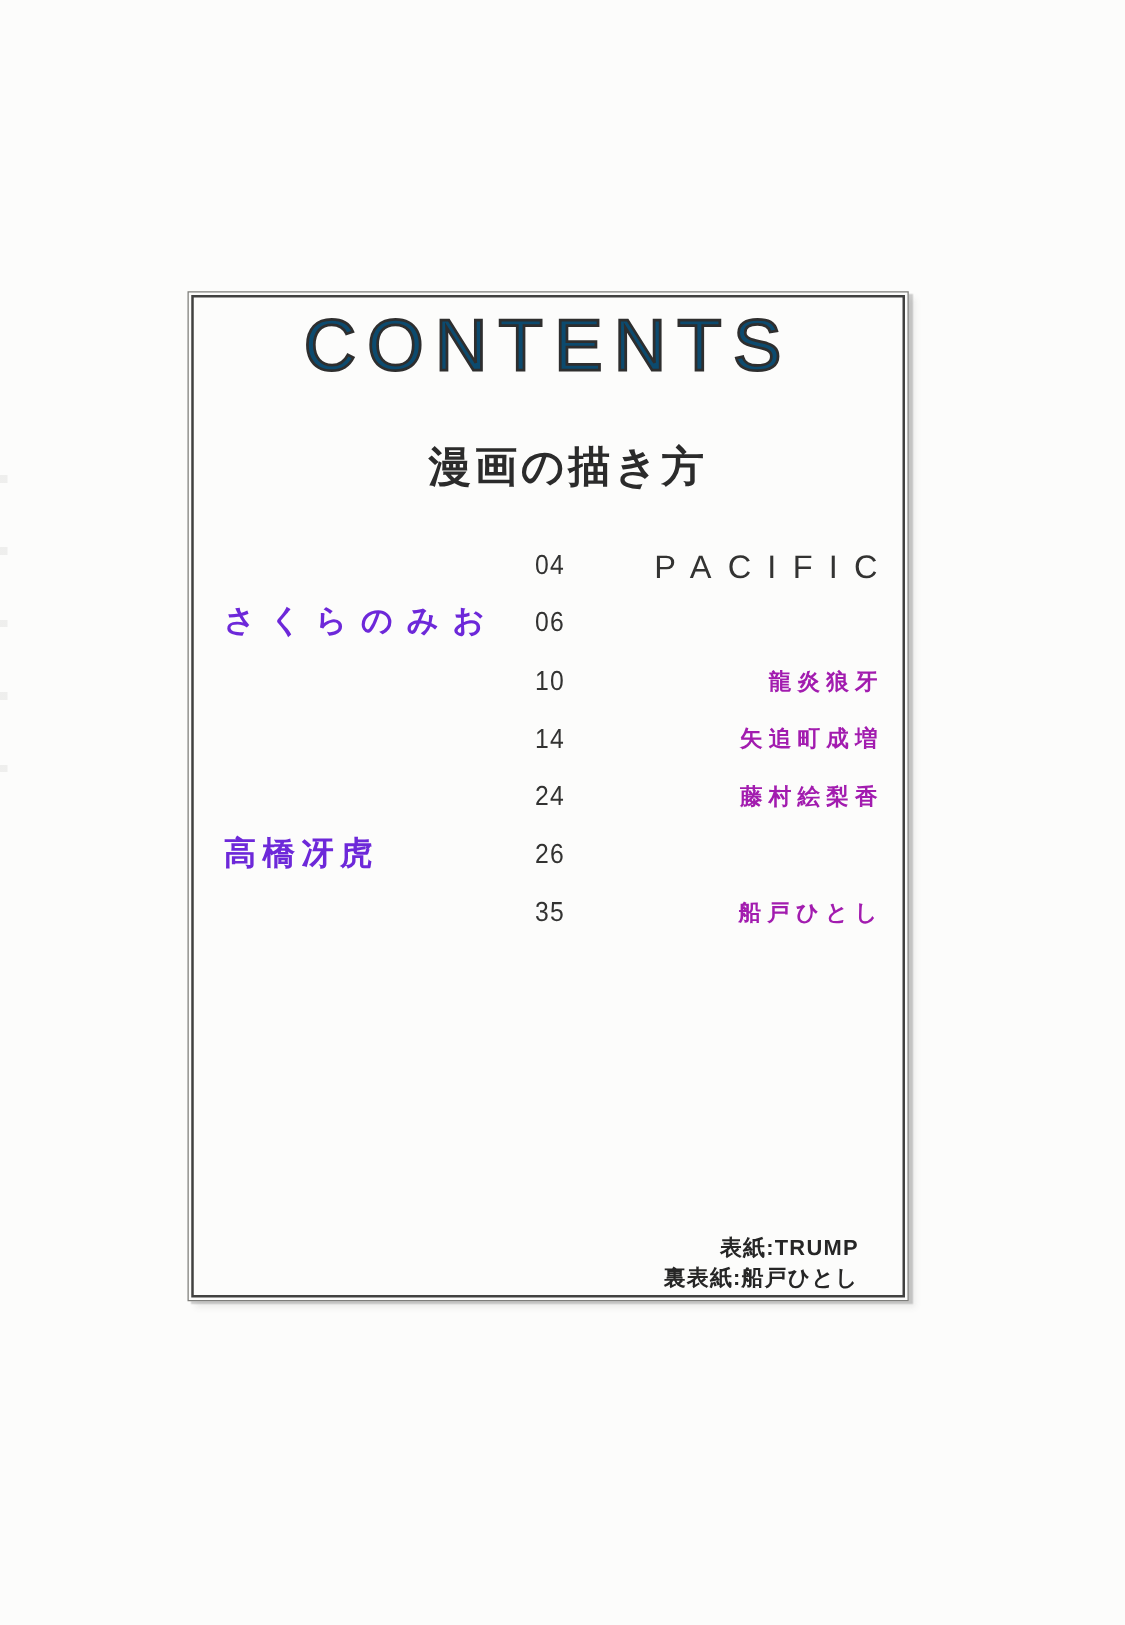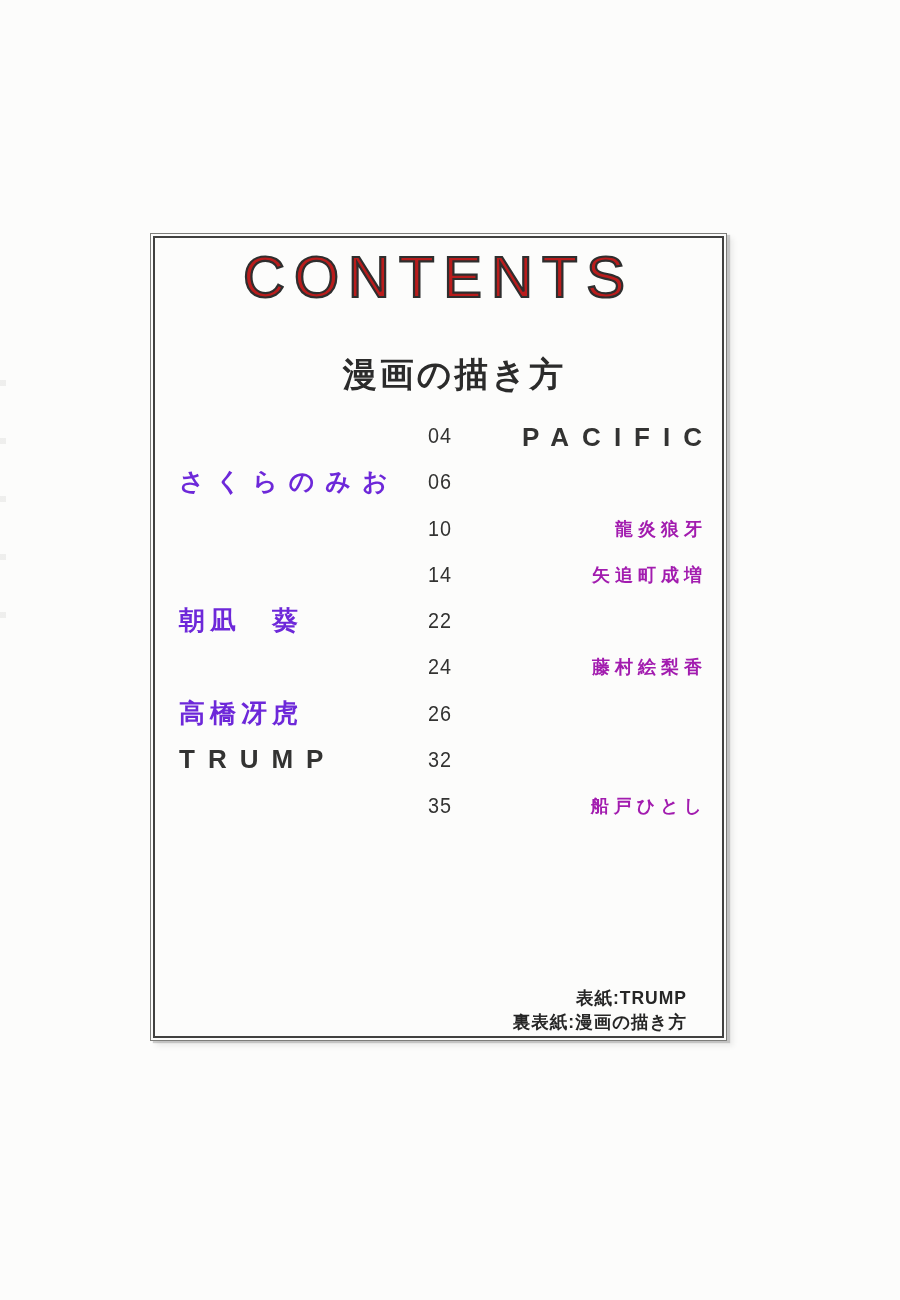--- a/index.html
+++ b/index.html
@@ -52,21 +52,21 @@
     position: absolute;
     top: 12px;
     left: 0;
     width: 100%;
     margin: 0;
     text-align: center;
     font-size: 58px;
     font-weight: 400;
     letter-spacing: 9px;
     line-height: 62px;
-    color: #b91c1c;
+    color: #0c4a6e;
     -webkit-text-stroke: 2.2px #2e2e2e;
     white-space: nowrap;
   }
 
   .subtitle {
     position: absolute;
     top: 104px;
     left: 0;
     width: 100%;
     margin: 16px;
@@ -74,21 +74,21 @@
     font-size: 34px;
     font-weight: 700;
     letter-spacing: 3px;
     line-height: 40px;
     color: #2b2b2b;
     white-space: nowrap;
   }
 
   .toc {
     position: absolute;
-    top: 188px;
+    top: 204px;
     left: 0;
     right: 0;
   }
   .row {
     position: relative;
     height: 46.3px;
   }
   .lname {
     position: absolute;
     left: 28px;
@@ -122,21 +122,21 @@
     top: 0;
     margin-right: -5px;
     font-size: 18px;
     font-weight: 700;
     letter-spacing: 5px;
     line-height: 28px;
     white-space: nowrap;
     color: #a21caf;
   }
   .latin {
-    font-weight: bold;
+    font-weight: normal;
     font-size: 26px !important;
     letter-spacing: 13px !important;
     color: #333332 !important;
   }
   .rname.latin { margin-right: -13px; top: 1px; }
 
   .credits {
     position: absolute;
     top: 752px;
     right: 39px;
@@ -180,47 +180,39 @@
         <span class="pnum">10</span>
         <span class="rname">龍炎狼牙</span>
       </div>
 
 
       <div class="row">
         <span class="pnum">14</span>
         <span class="rname">矢追町成増</span>
       </div>
 
-      <div class="row">
-        <span class="lname">朝凪　葵</span>
-        <span class="pnum">22</span>
-      </div>
 
       <div class="row">
         <span class="pnum">24</span>
         <span class="rname">藤村絵梨香</span>
       </div>
 
       <div class="row">
         <span class="lname">高橋冴虎</span>
         <span class="pnum">26</span>
       </div>
 
 
-      <div class="row">
-        <span class="lname latin">TRUMP</span>
-        <span class="pnum">32</span>
-      </div>
 
       <div class="row">
         <span class="pnum">35</span>
         <span class="rname">船戸ひとし</span>
       </div>
 
     </div>
 
     <div class="credits">
       <div class="credit-line">表紙:TRUMP</div>
-      <div class="credit-line">裏表紙:漫画の描き方</div>
+      <div class="credit-line">裏表紙:船戸ひとし</div>
     </div>
 
   </div>
 </div>
 
 </body></html>

